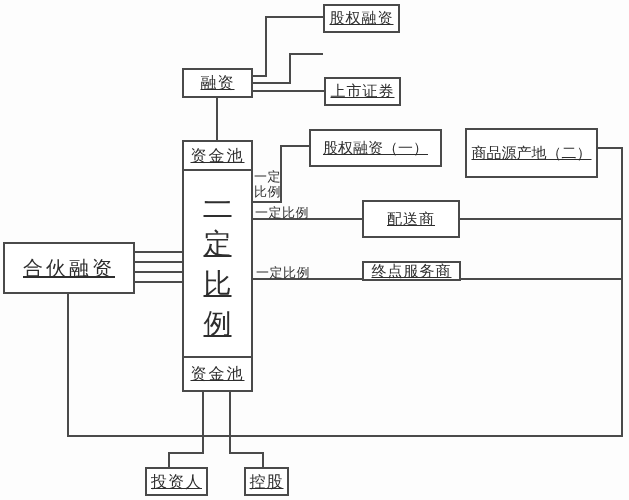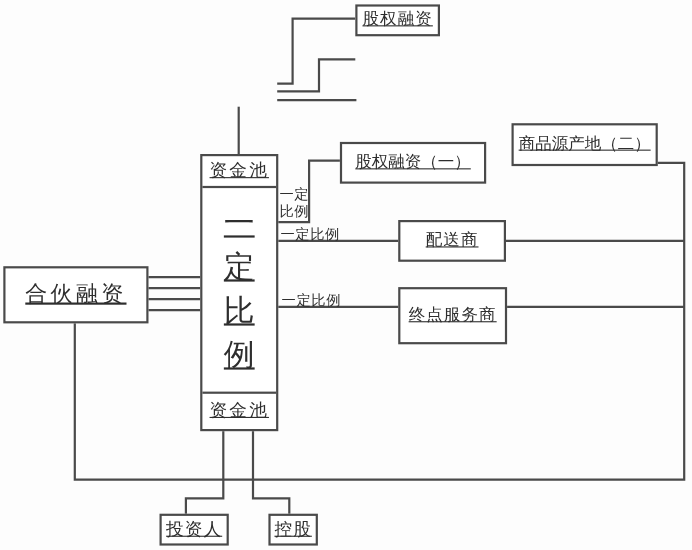--- a/index.html
+++ b/index.html
@@ -102,22 +102,28 @@
     <polyline points="459,279 622,279"></polyline>
     <polyline points="596,148 622,148 622,436 68,436 68,292"></polyline>
     <polyline points="134,252 183,252"></polyline>
     <polyline points="134,262 183,262"></polyline>
     <polyline points="134,272 183,272"></polyline>
     <polyline points="134,282 183,282"></polyline>
     <polyline points="203,391 203,453 169,453 169,468"></polyline>
     <polyline points="230,391 230,453 263,453 263,468"></polyline>
   </svg>
 
+  <div class="node small16" style="left:182px;top:68px;width:71px;height:30px">
+    <span>融资</span>
+  </div>
   <div class="node" style="left:323px;top:4px;width:77px;height:29px">
     <span>股权融资</span>
+  </div>
+  <div class="node" style="left:324px;top:77px;width:77px;height:29px">
+    <span>上市证券</span>
   </div>
 
   <div class="node column" style="left:182px;top:140px;width:71px;height:252px">
     <div class="col-sec divided" style="height:29px">
       <span class="pool-text">资金池</span>
     </div>
     <div class="col-sec divided" style="height:187px">
       <span class="platform-text">一定比例</span>
     </div>
     <div class="col-sec" style="flex:1">
@@ -125,27 +131,27 @@
     </div>
   </div>
 
   <div class="node" style="left:3px;top:242px;width:132px;height:52px">
     <span class="bank-text">合伙融资</span>
   </div>
 
   <div class="node" style="left:309px;top:129px;width:133px;height:38px;letter-spacing:0">
     <span>股权融资（一）</span>
   </div>
-  <div class="node" style="left:465px;top:112px;width:133px;height:39px;letter-spacing:0">
+  <div class="node" style="left:465px;top:128px;width:133px;height:50px;letter-spacing:0">
     <span>商品源产地（二）</span>
   </div>
   <div class="node" style="left:362px;top:200px;width:98px;height:38px">
     <span>配送商</span>
   </div>
-  <div class="node" style="left:362px;top:261px;width:99px;height:52px">
+  <div class="node" style="left:362px;top:261px;width:99px;height:20px">
     <span>终点服务商</span>
   </div>
 
   <div class="node small16" style="left:145px;top:467px;width:63px;height:29px">
     <span>投资人</span>
   </div>
   <div class="node small16" style="left:244px;top:467px;width:45px;height:29px">
     <span>控股</span>
   </div>
 

